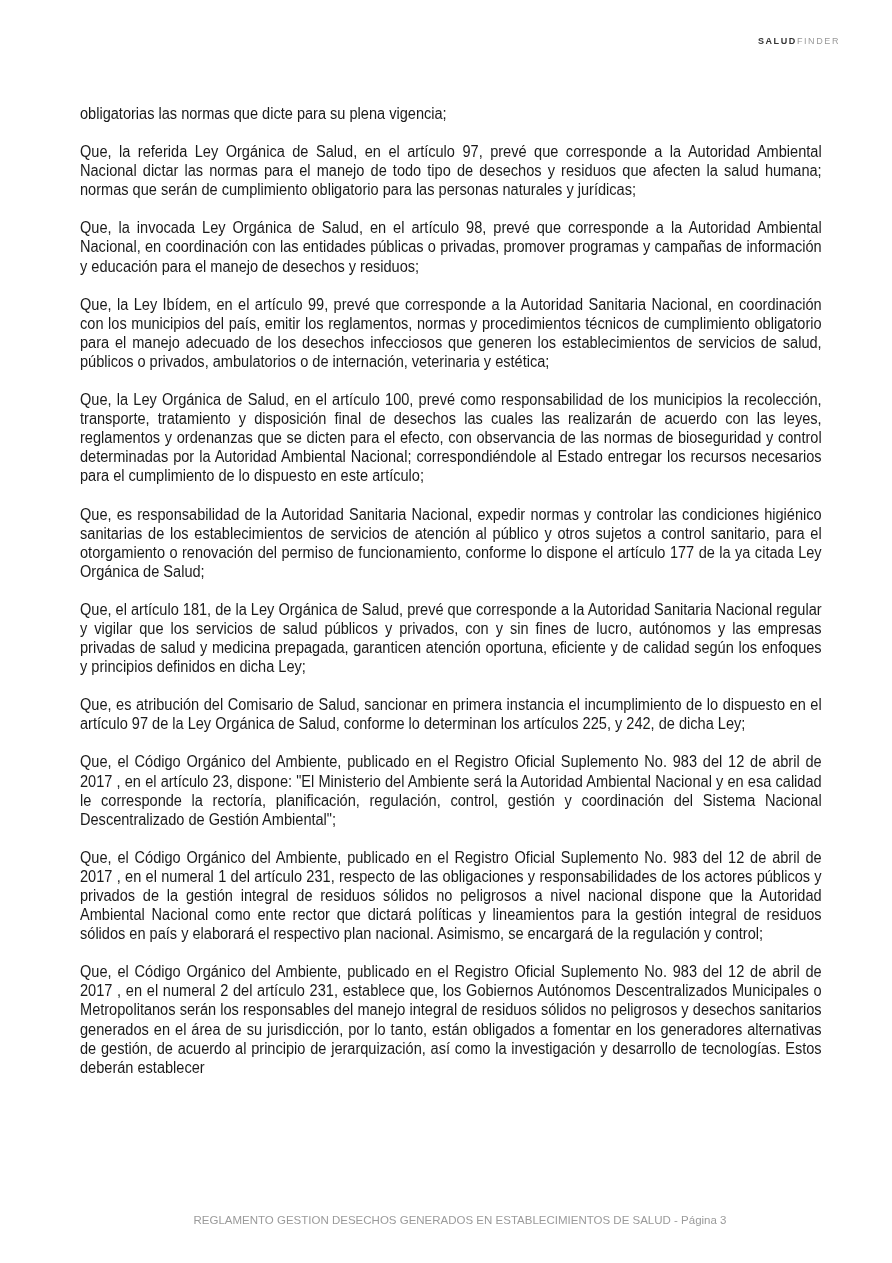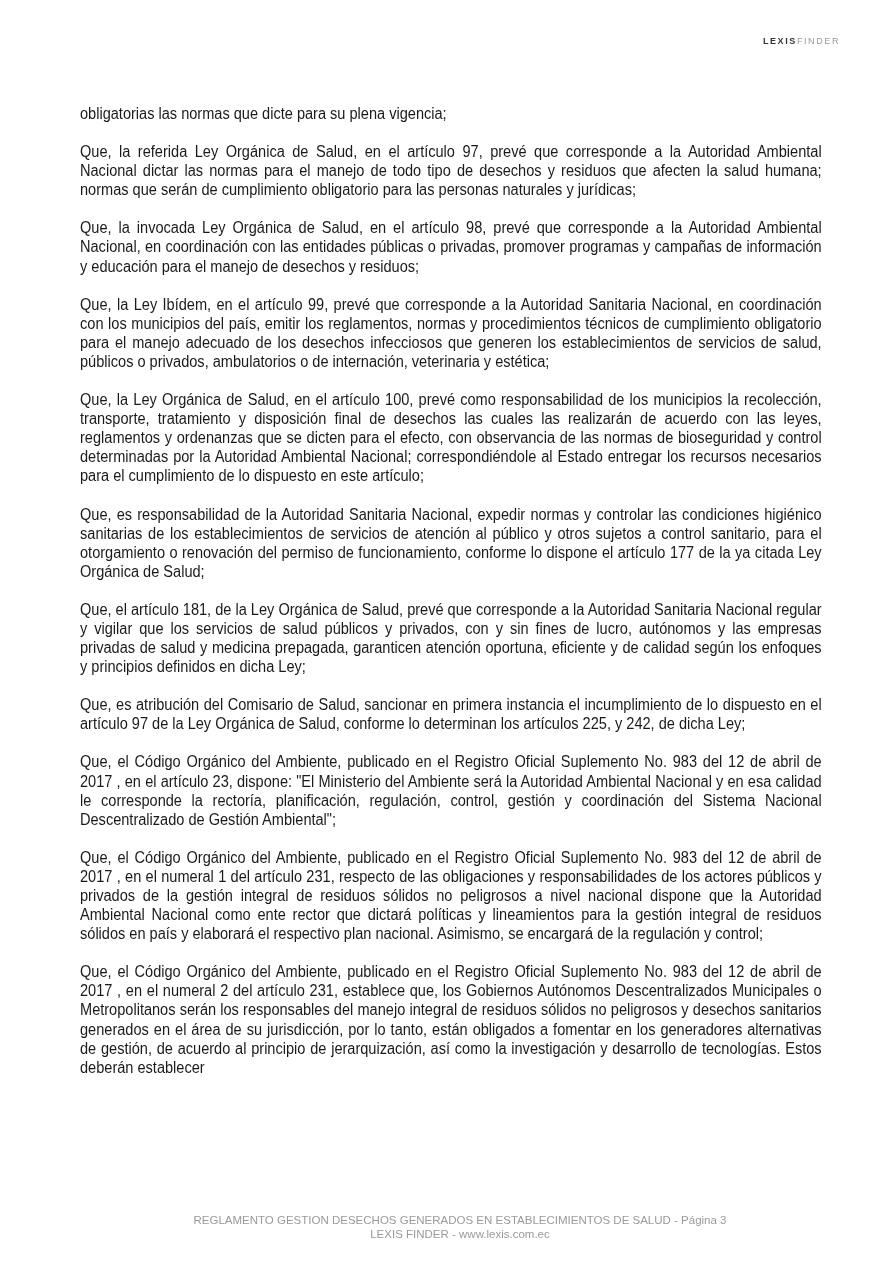--- a/index.html
+++ b/index.html
@@ -32,35 +32,34 @@
     position: absolute; left: 0; right: 0; top: 1213px;
     text-align: center;
     font-family: "Liberation Sans", sans-serif; font-size: 11.5px;
     line-height: 14px; color: #9a9a9a; padding-left: 28px;
   }
 </style>
 </head>
 <body>
 
 <div class="brand">
-  <span class="b1">LEXIS</span><span class="b2">FINDER</span>
+  <span class="b1">SALUD</span><span class="b2">FINDER</span>
 </div>
 
 <div class="content">
   <div class="inner">
     <p>obligatorias las normas que dicte para su plena vigencia;</p>
     <p>Que, la referida Ley Orgánica de Salud, en el artículo 97, prevé que corresponde a la Autoridad Ambiental Nacional dictar las normas para el manejo de todo tipo de desechos y residuos que afecten la salud humana; normas que serán de cumplimiento obligatorio para las personas naturales y jurídicas;</p>
     <p>Que, la invocada Ley Orgánica de Salud, en el artículo 98, prevé que corresponde a la Autoridad Ambiental Nacional, en coordinación con las entidades públicas o privadas, promover programas y campañas de información y educación para el manejo de desechos y residuos;</p>
     <p>Que, la Ley Ibídem, en el artículo 99, prevé que corresponde a la Autoridad Sanitaria Nacional, en coordinación con los municipios del país, emitir los reglamentos, normas y procedimientos técnicos de cumplimiento obligatorio para el manejo adecuado de los desechos infecciosos que generen los establecimientos de servicios de salud, públicos o privados, ambulatorios o de internación, veterinaria y estética;</p>
     <p>Que, la Ley Orgánica de Salud, en el artículo 100, prevé como responsabilidad de los municipios la recolección, transporte, tratamiento y disposición final de desechos las cuales las realizarán de acuerdo con las leyes, reglamentos y ordenanzas que se dicten para el efecto, con observancia de las normas de bioseguridad y control determinadas por la Autoridad Ambiental Nacional; correspondiéndole al Estado entregar los recursos necesarios para el cumplimiento de lo dispuesto en este artículo;</p>
     <p>Que, es responsabilidad de la Autoridad Sanitaria Nacional, expedir normas y controlar las condiciones higiénico sanitarias de los establecimientos de servicios de atención al público y otros sujetos a control sanitario, para el otorgamiento o renovación del permiso de funcionamiento, conforme lo dispone el artículo 177 de la ya citada Ley Orgánica de Salud;</p>
     <p>Que, el artículo 181, de la Ley Orgánica de Salud, prevé que corresponde a la Autoridad Sanitaria Nacional regular y vigilar que los servicios de salud públicos y privados, con y sin fines de lucro, autónomos y las empresas privadas de salud y medicina prepagada, garanticen atención oportuna, eficiente y de calidad según los enfoques y principios definidos en dicha Ley;</p>
     <p>Que, es atribución del Comisario de Salud, sancionar en primera instancia el incumplimiento de lo dispuesto en el artículo 97 de la Ley Orgánica de Salud, conforme lo determinan los artículos 225, y 242, de dicha Ley;</p>
     <p>Que, el Código Orgánico del Ambiente, publicado en el Registro Oficial Suplemento No. 983 del 12 de abril de 2017 , en el artículo 23, dispone: "El Ministerio del Ambiente será la Autoridad Ambiental Nacional y en esa calidad le corresponde la rectoría, planificación, regulación, control, gestión y coordinación del Sistema Nacional Descentralizado de Gestión Ambiental";</p>
     <p>Que, el Código Orgánico del Ambiente, publicado en el Registro Oficial Suplemento No. 983 del 12 de abril de 2017 , en el numeral 1 del artículo 231, respecto de las obligaciones y responsabilidades de los actores públicos y privados de la gestión integral de residuos sólidos no peligrosos a nivel nacional dispone que la Autoridad Ambiental Nacional como ente rector que dictará políticas y lineamientos para la gestión integral de residuos sólidos en país y elaborará el respectivo plan nacional. Asimismo, se encargará de la regulación y control;</p>
     <p>Que, el Código Orgánico del Ambiente, publicado en el Registro Oficial Suplemento No. 983 del 12 de abril de 2017 , en el numeral 2 del artículo 231, establece que, los Gobiernos Autónomos Descentralizados Municipales o Metropolitanos serán los responsables del manejo integral de residuos sólidos no peligrosos y desechos sanitarios generados en el área de su jurisdicción, por lo tanto, están obligados a fomentar en los generadores alternativas de gestión, de acuerdo al principio de jerarquización, así como la investigación y desarrollo de tecnologías. Estos deberán establecer</p>
   </div>
 </div>
 
 <div class="footer">
   <div>REGLAMENTO GESTION DESECHOS GENERADOS EN ESTABLECIMIENTOS DE SALUD - Página 3</div>
-  <div>LEXIS FINDER - www.lexis.com.ec</div>
 </div>
 
 </body></html>

